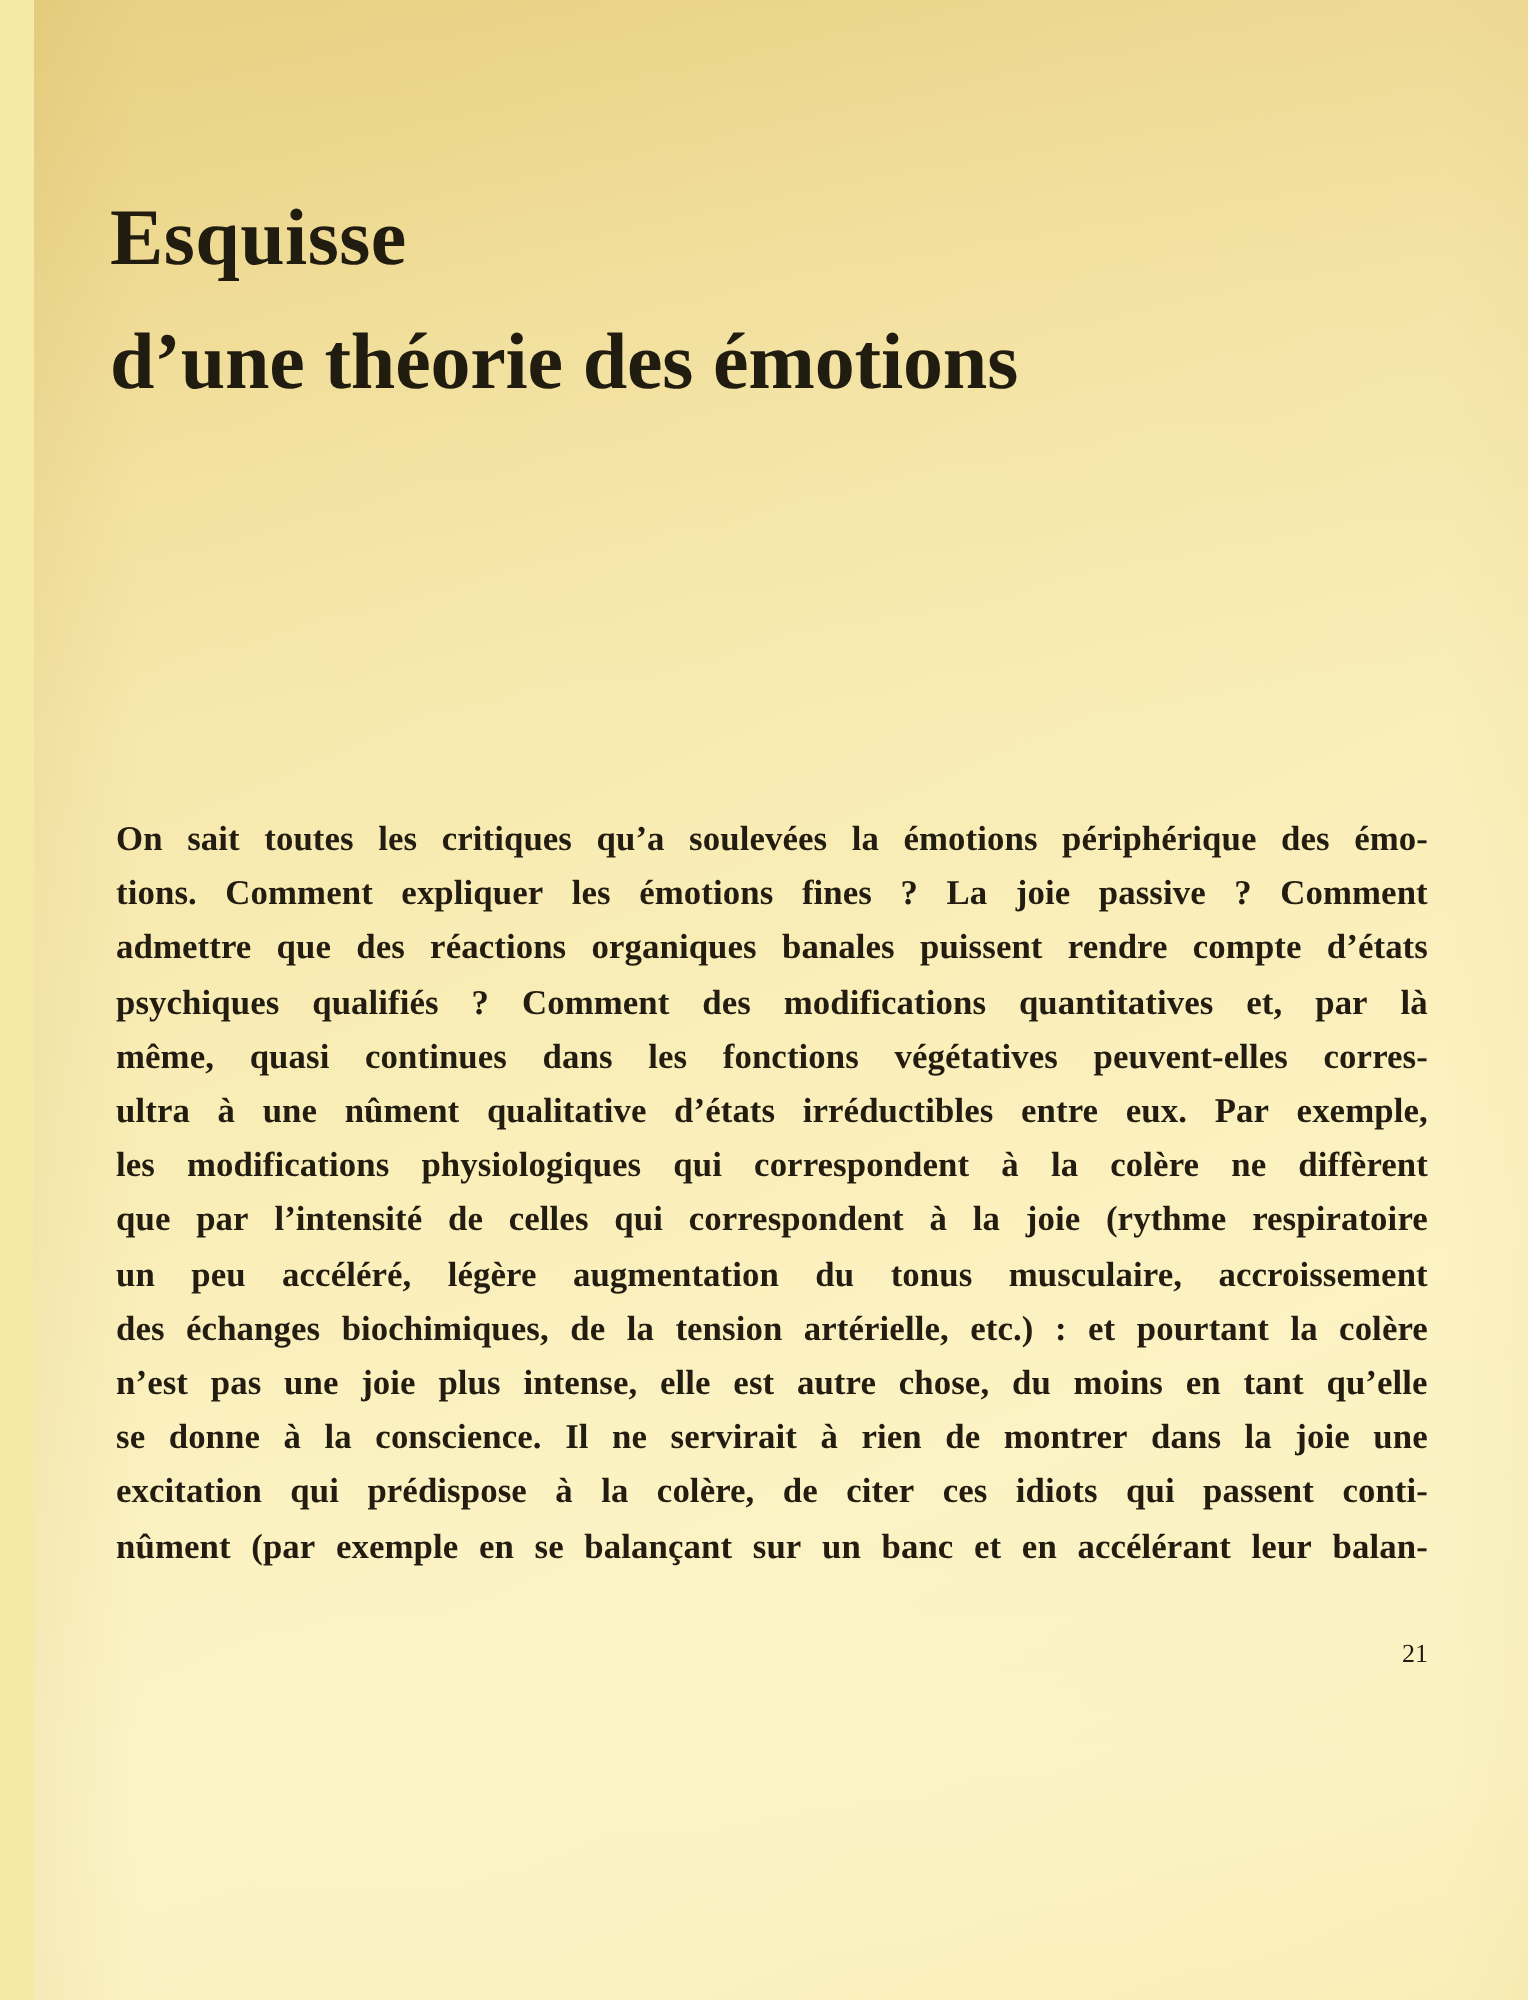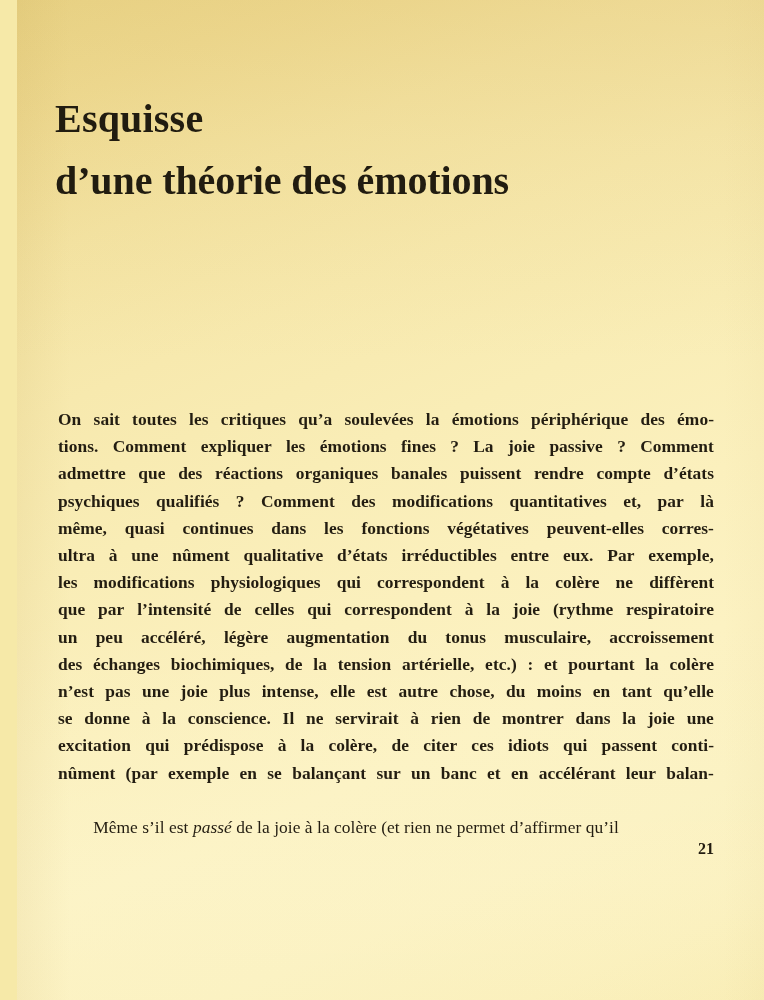--- a/index.html
+++ b/index.html
@@ -148,24 +148,24 @@
     white-space: pre;
   }
   .ital {
     font-style: italic;
   }
 
   
   .page-number {
     position: absolute;
     right: 67px;
-    top: 840px;
-    font-family: "Liberation Serif", serif;
-    font-weight: bold;
-    font-size: 16px;
+    top: 819px;
+    font-family: "Liberation Serif", serif;
+    font-weight: normal;
+    font-size: 13px;
     color: #221c10;
   }
 </style>
 </head>
 <body>
 
 <div id="page">
   <div id="paper-shade"></div>
   <div id="paper-edge"></div>
 
@@ -187,21 +187,18 @@
           <div class="body-line just"><span>ultra</span><span>à</span><span>une</span><span>nûment</span><span>qualitative</span><span>d’états</span><span>irréductibles</span><span>entre</span><span>eux.</span><span>Par</span><span>exemple,</span></div>
           <div class="body-line just"><span>les</span><span>modifications</span><span>physiologiques</span><span>qui</span><span>correspondent</span><span>à</span><span>la</span><span>colère</span><span>ne</span><span>diffèrent</span></div>
           <div class="body-line just"><span>que</span><span>par</span><span>l’intensité</span><span>de</span><span>celles</span><span>qui</span><span>correspondent</span><span>à</span><span>la</span><span>joie</span><span>(rythme</span><span>respiratoire</span></div>
           <div class="body-line just"><span>un</span><span>peu</span><span>accéléré,</span><span>légère</span><span>augmentation</span><span>du</span><span>tonus</span><span>musculaire,</span><span>accroissement</span></div>
           <div class="body-line just"><span>des</span><span>échanges</span><span>biochimiques,</span><span>de</span><span>la</span><span>tension</span><span>artérielle,</span><span>etc.)</span><span>:</span><span>et</span><span>pourtant</span><span>la</span><span>colère</span></div>
           <div class="body-line just"><span>n’est</span><span>pas</span><span>une</span><span>joie</span><span>plus</span><span>intense,</span><span>elle</span><span>est</span><span>autre</span><span>chose,</span><span>du</span><span>moins</span><span>en</span><span>tant</span><span>qu’elle</span></div>
           <div class="body-line just"><span>se</span><span>donne</span><span>à</span><span>la</span><span>conscience.</span><span>Il</span><span>ne</span><span>servirait</span><span>à</span><span>rien</span><span>de</span><span>montrer</span><span>dans</span><span>la</span><span>joie</span><span>une</span></div>
           <div class="body-line just"><span>excitation</span><span>qui</span><span>prédispose</span><span>à</span><span>la</span><span>colère,</span><span>de</span><span>citer</span><span>ces</span><span>idiots</span><span>qui</span><span>passent</span><span>conti-</span></div>
           <div class="body-line just"><span>nûment</span><span>(par</span><span>exemple</span><span>en</span><span>se</span><span>balançant</span><span>sur</span><span>un</span><span>banc</span><span>et</span><span>en</span><span>accélérant</span><span>leur</span><span>balan-</span></div>
         </div>
-      <div class="body-line last">
-        <span>Même s’il est </span><span class="ital">passé</span><span> de la joie à la colère (et rien ne permet d’affirmer qu’il</span>
-      </div>
     </div>
 
     <div class="page-number">21</div>
 
   </div>
 </div>
 
 </body></html>

